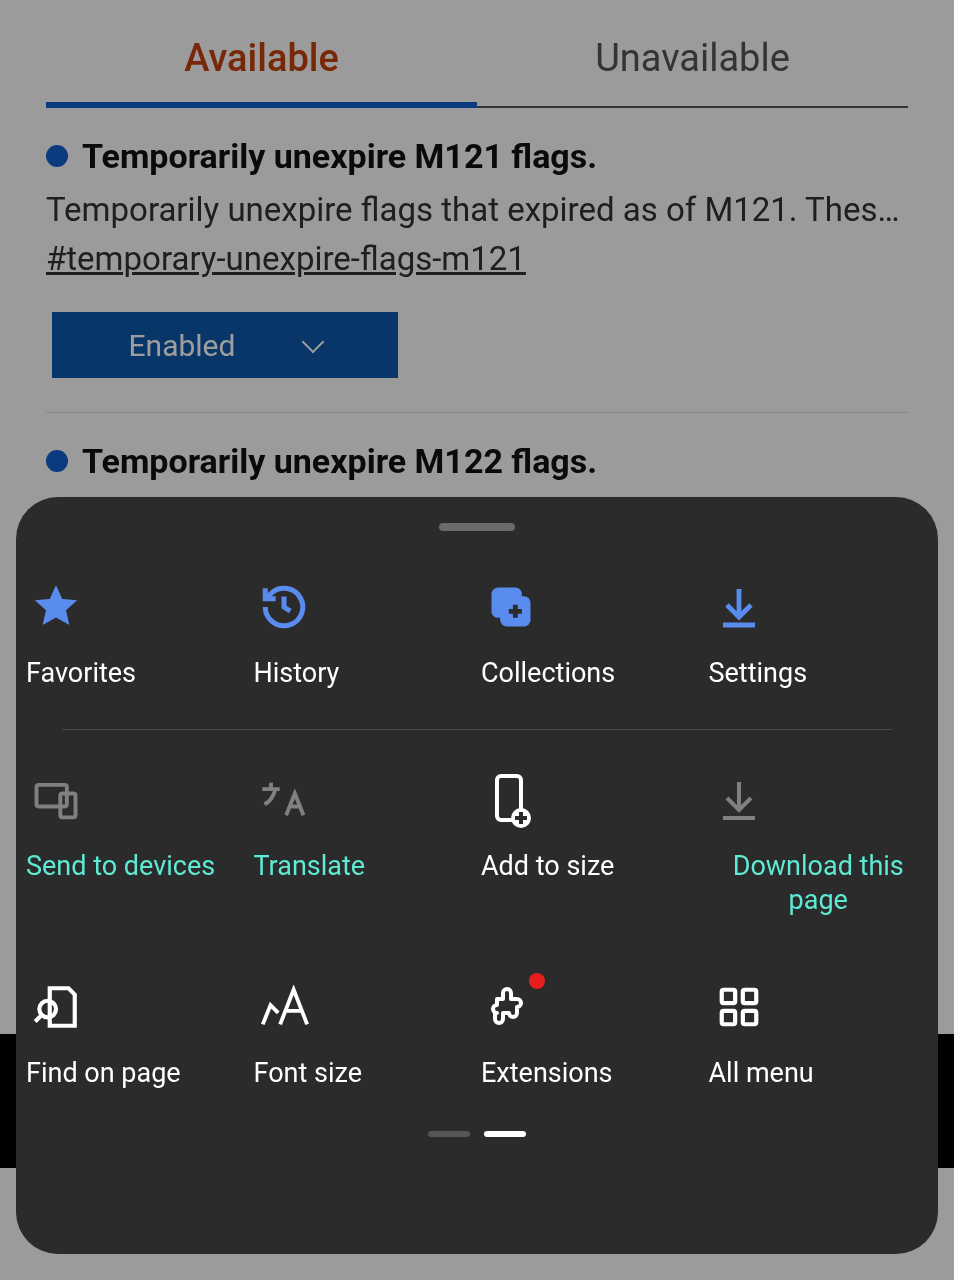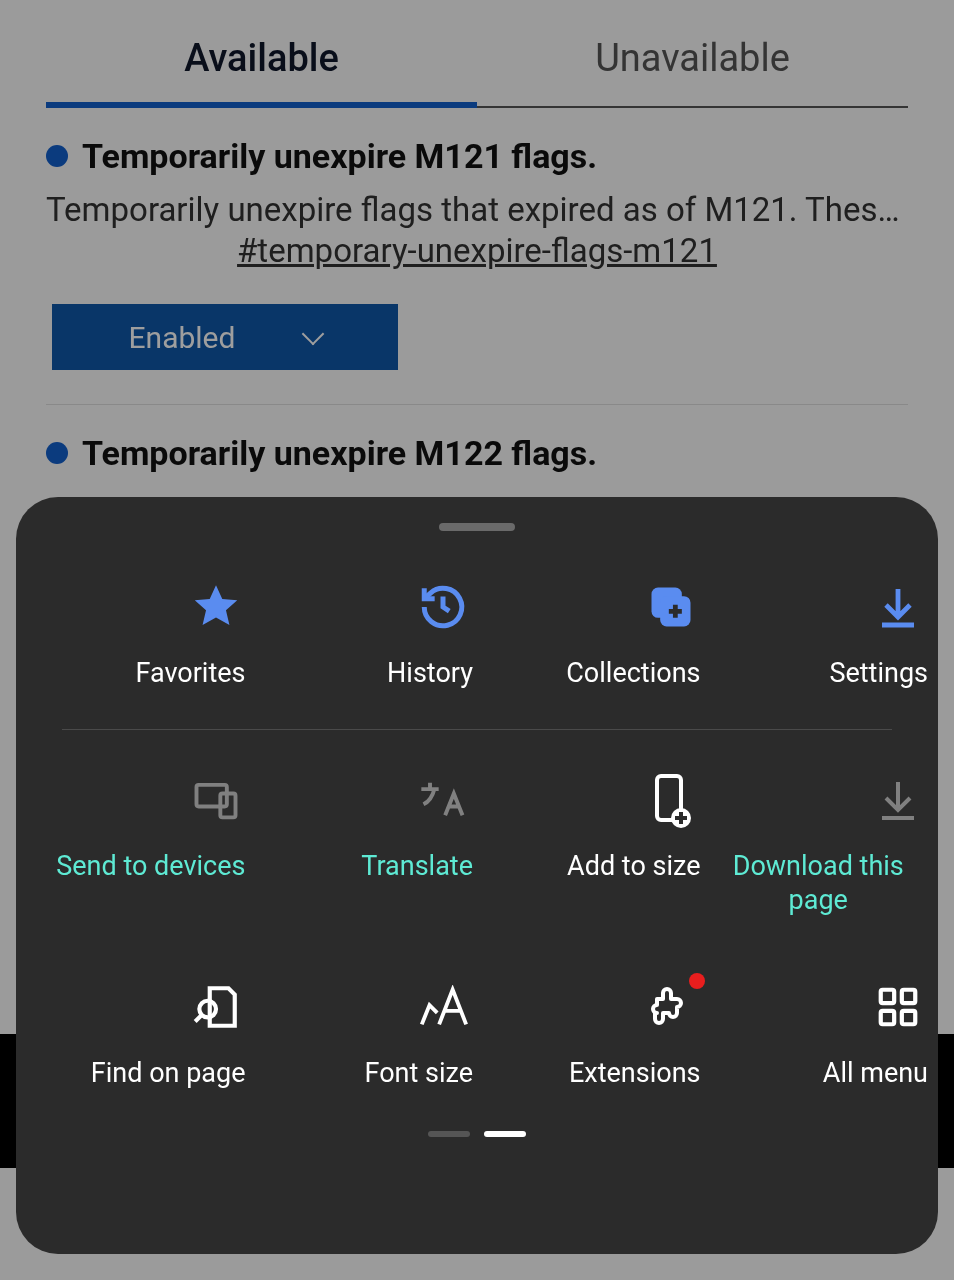--- a/index.html
+++ b/index.html
@@ -6,39 +6,39 @@
   html, body { width: 954px; height: 1280px; overflow: hidden; font-family: -apple-system, Roboto, Arial, sans-serif; }
   body { position: relative; background: #fafafa; }
 
   
   .overlay { position: absolute; inset: 0; background: rgba(0,0,0,0.38); z-index: 5; pointer-events: none; }
 
   .page { position: absolute; inset: 0; padding: 0 46px; }
 
   .tabs { display: flex; border-bottom: 2px solid #555; margin-top: 10px; }
   .tab { flex: 1; text-align: center; padding: 26px 0 22px; font-size: 38px; color: #555; }
-  .tab.active { color: #0f172a; border-bottom: 6px solid #125fcc; margin-bottom: -2px; font-weight: 500; }
-
-  .flag { padding: 28px 0 0; border-bottom: 1px solid #ddd; text-align: center; }
+  .tab.active { color: #c2410c; border-bottom: 6px solid #125fcc; margin-bottom: -2px; font-weight: 500; }
+
+  .flag { padding: 28px 0 0; border-bottom: 1px solid #ddd; }
   .flag-title-row { display: flex; align-items: center; gap: 14px; }
   .dot { width: 22px; height: 22px; border-radius: 50%; background: #125fcc; flex: none; }
   .flag-title { font-size: 34px; font-weight: 700; color: #111; }
   .flag-desc { font-size: 33px; color: #333; margin-top: 14px; white-space: nowrap; overflow: hidden; text-overflow: ellipsis; }
-  .flag-anchor { font-size: 33px; color: #333; text-decoration: underline; margin-top: 2px; display: inline-block; }
+  .flag-anchor { font-size: 33px; color: #333; text-decoration: underline; margin-top: 10px; display: inline-block; }
   .flag-select { margin: 34px 0 34px 6px; width: 346px; height: 66px; background: #0f57a8; color: #fff; display: flex; align-items: center; justify-content: center; gap: 70px; font-size: 30px; }
   .flag-select .chev { width: 16px; height: 16px; border-right: 2px solid #fff; border-bottom: 2px solid #fff; transform: rotate(45deg); margin-top: -6px; }
 
   .blackbar { position: absolute; left: 0; right: 0; top: 1034px; height: 134px; background: #000; }
 
   
   .sheet { position: absolute; left: 16px; right: 16px; top: 497px; bottom: 26px; background: #2b2b2b; border-radius: 42px; z-index: 10; padding: 26px 0 0; color: #fff; }
   .handle { width: 76px; height: 8px; background: #6a6a6a; border-radius: 4px; margin: 0 auto 36px; }
 
   .row { display: flex; justify-content: space-around; padding: 0 6px; }
-  .item { flex: 1; display: flex; flex-direction: column; align-items: flex-end; gap: 20px; padding: 10px 4px; }
+  .item { flex: 1; display: flex; flex-direction: column; align-items: flex-start; gap: 20px; padding: 10px 4px; }
   .item .lbl { font-size: 27px; text-align: center; line-height: 1.25; }
   .item.disabled .lbl { color: #5eead4; }
   .item.disabled svg { opacity: 0.4; }
   .iconwrap { width: 60px; height: 60px; display: flex; align-items: center; justify-content: center; position: relative; }
   .badge { position: absolute; top: -4px; right: -4px; width: 16px; height: 16px; border-radius: 50%; background: #e81e1e; }
 
   .divider { height: 1px; background: #4a4a4a; margin: 28px 46px 30px; }
 
   .pager { display: flex; justify-content: center; gap: 14px; margin-top: 30px; }
   .pdot { width: 42px; height: 6px; border-radius: 3px; background: #555; }

